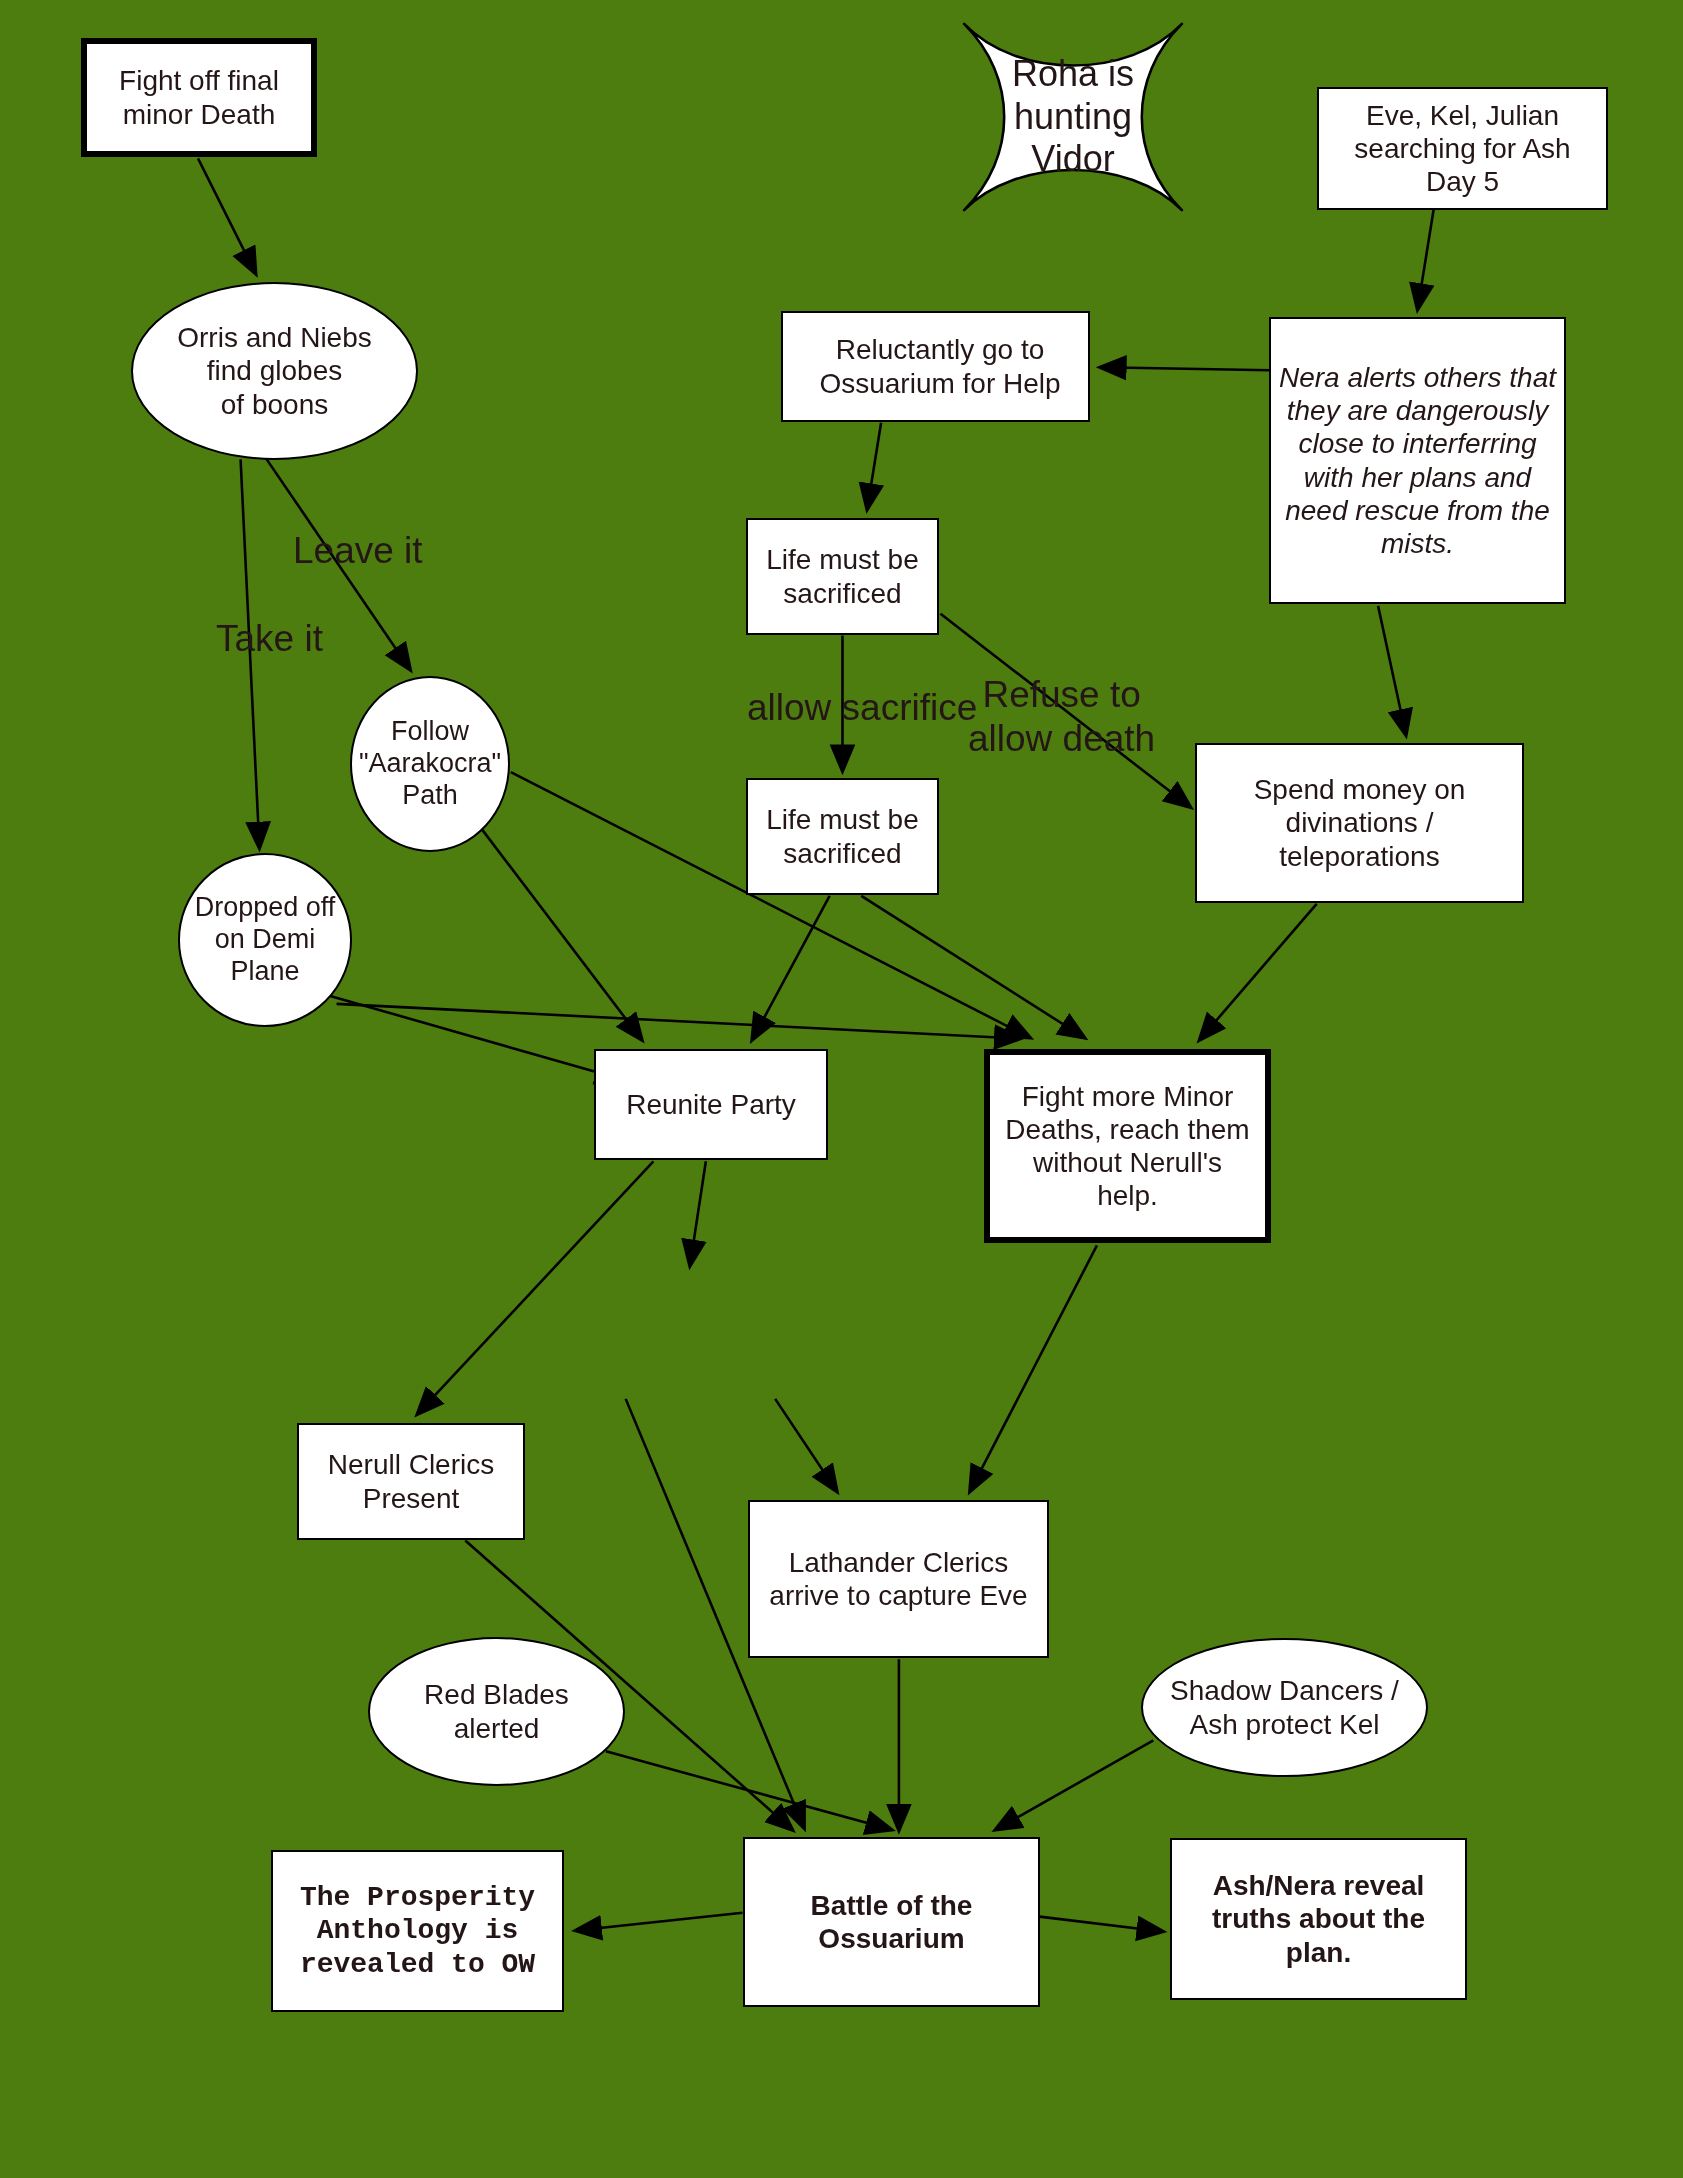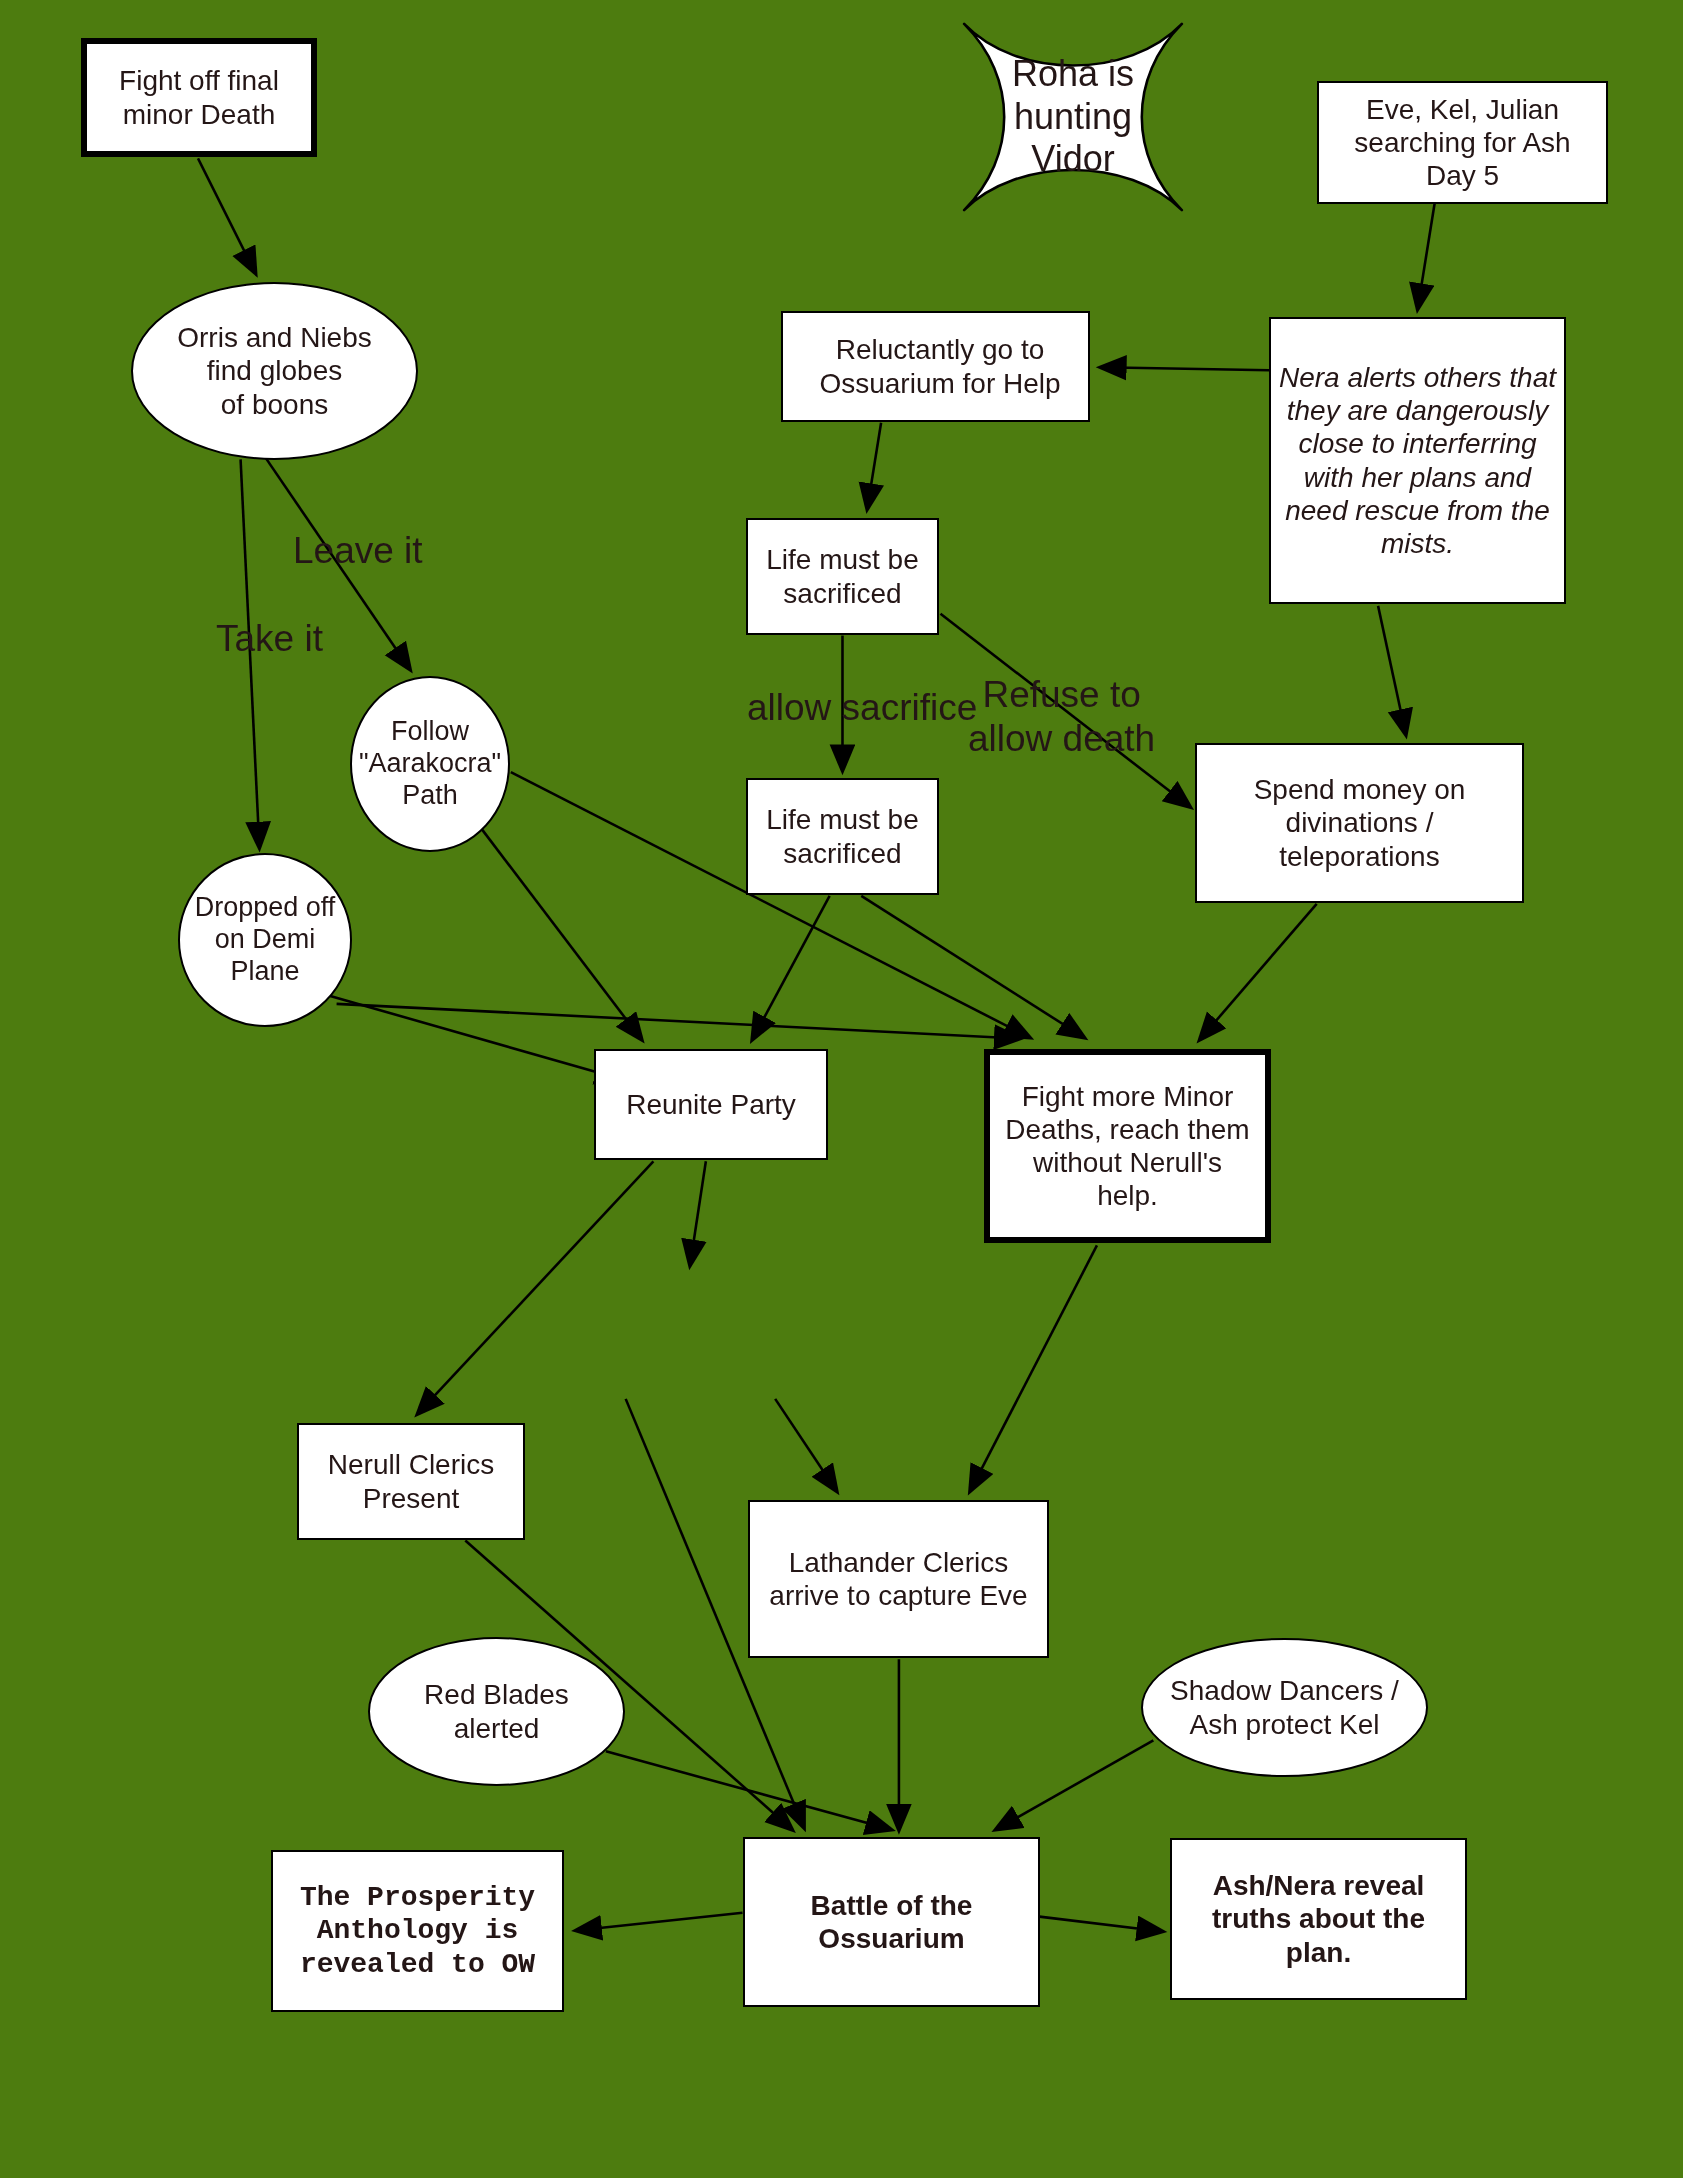--- a/index.html
+++ b/index.html
@@ -92,21 +92,21 @@
     <span>Fight off final<br>minor Death</span>
   </div>
 
   <div class="star-wrap" style="left:958px;top:20px;width:230px;height:194px;">
     <svg width="230" height="194" viewBox="0 0 232 196">
       <path d="M6,4 C60,60 172,60 226,4 C172,58 172,138 226,192 C172,138 60,138 6,192 C60,138 60,58 6,4 Z" fill="#fff" stroke="#000" stroke-width="2.6" stroke-linejoin="round"></path>
     </svg>
     <div class="startext">Roha is<br>hunting<br>Vidor</div>
   </div>
 
-  <div class="node box f28" style="left:1317px;top:81px;width:291px;height:123px;">
+  <div class="node box f28" style="left:1317px;top:87px;width:291px;height:123px;">
     <span>Eve, Kel, Julian<br>searching for Ash<br>Day 5</span>
   </div>
 
   <div class="node ellipse f28" style="left:131px;top:282px;width:287px;height:178px;">
     <span>Orris and Niebs<br>find globes<br>of boons</span>
   </div>
 
   <div class="node box f28" style="left:781px;top:311px;width:309px;height:111px;padding-left:9px;">
     <span>Reluctantly go to<br>Ossuarium for Help</span>
   </div>

